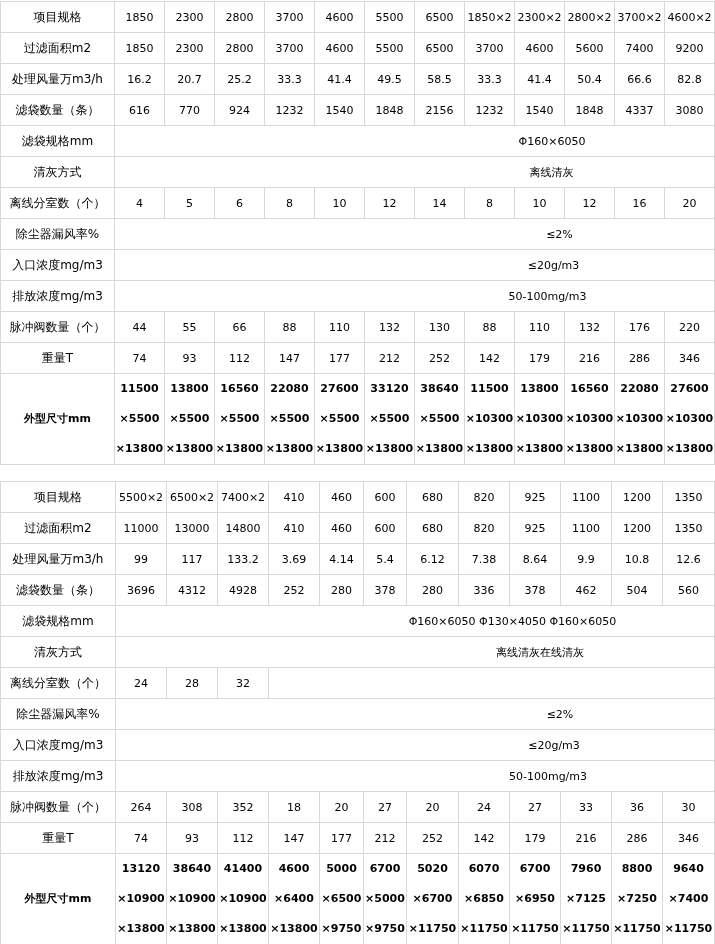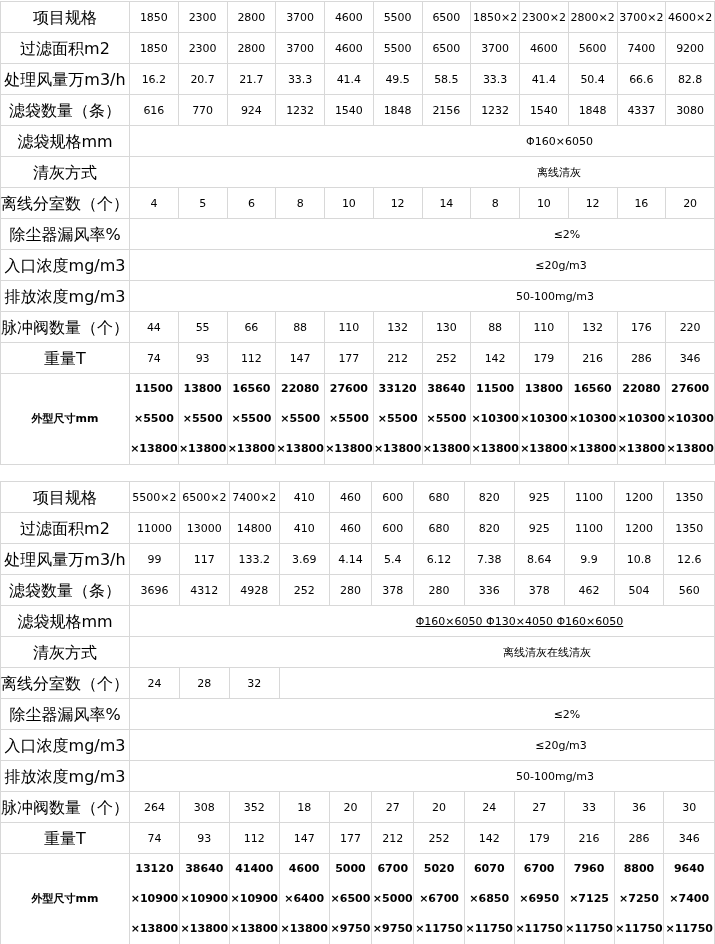--- a/index.html
+++ b/index.html
@@ -1,21 +1,21 @@
 <!DOCTYPE html>
 <html><head>
 <meta charset="utf-8">
 <style>
   html, body { margin: 0; padding: 0; background: #ffffff; }
   body { width: 715px; height: 944px; position: relative; overflow: hidden;
          font-family: "DejaVu Sans", sans-serif; font-size: 11px; color: #000; }
   table.spec { border-collapse: collapse; table-layout: fixed; position: absolute; left: 0; }
   table.spec td { border: 1px solid #d8d8d8; text-align: center; vertical-align: middle;
                   padding: 0; height: 30px; white-space: nowrap; font-size: 11px; line-height: 13px; }
-  table.spec td.lbl { font-size: 16px; }
+  table.spec td.lbl { font-size: 12px; }
   table.spec td.span-left { text-align: center; padding-left: 2px; }
   table.spec td.dim { height: 89px; font-size: 11px; line-height: 30px; font-weight: bold; }
   .dim-line { display: block; height: 30px; line-height: 30px; }
   #t1 { top: 1px; }
   #t2 { top: 481px; }
 </style>
 </head>
 <body>
 
 <table class="spec" id="t1">
@@ -62,21 +62,21 @@
         <td>3700</td>
         <td>4600</td>
         <td>5600</td>
         <td>7400</td>
         <td>9200</td>
       </tr>
       <tr>
         <td class="lbl">处理风量万m3/h</td>
         <td>16.2</td>
         <td>20.7</td>
-        <td>21.7</td>
+        <td>25.2</td>
         <td>33.3</td>
         <td>41.4</td>
         <td>49.5</td>
         <td>58.5</td>
         <td>33.3</td>
         <td>41.4</td>
         <td>50.4</td>
         <td>66.6</td>
         <td>82.8</td>
       </tr>
@@ -298,21 +298,21 @@
         <td>378</td>
         <td>280</td>
         <td>336</td>
         <td>378</td>
         <td>462</td>
         <td>504</td>
         <td>560</td>
       </tr>
       <tr>
         <td class="lbl">滤袋规格mm</td>
-        <td colspan="12" class="span-left" style="padding-left: 195px; text-decoration: underline;">Φ160×6050 Φ130×4050 Φ160×6050</td>
+        <td colspan="12" class="span-left" style="padding-left: 195px;">Φ160×6050 Φ130×4050 Φ160×6050</td>
       </tr>
       <tr>
         <td class="lbl">清灰方式</td>
         <td colspan="12" class="span-left" style="padding-left: 250px;">离线清灰在线清灰</td>
       </tr>
       <tr>
         <td class="lbl">离线分室数（个）</td>
         <td>24</td>
         <td>28</td>
         <td>32</td>

